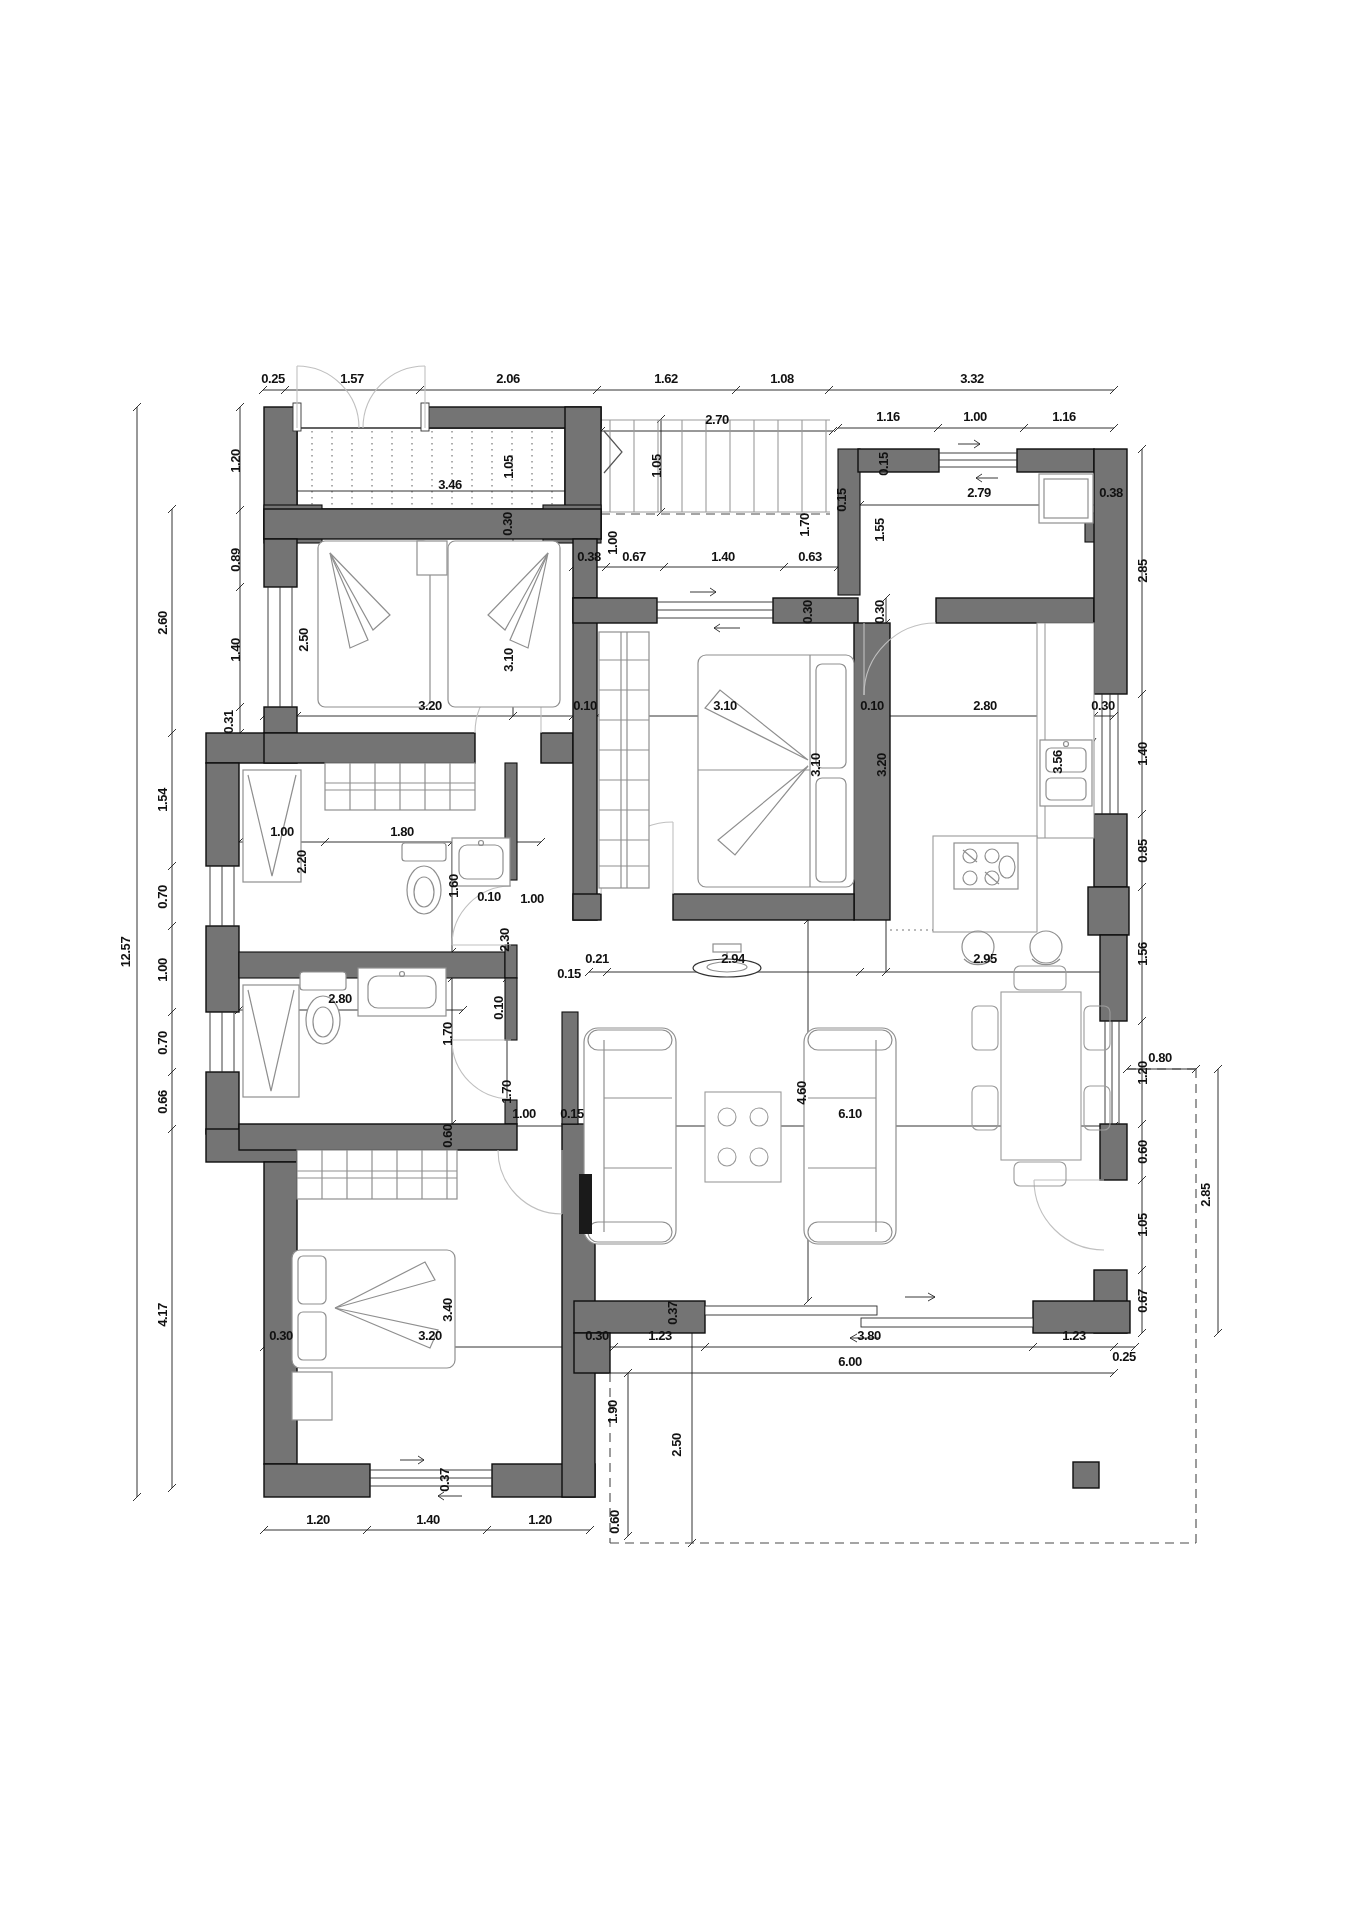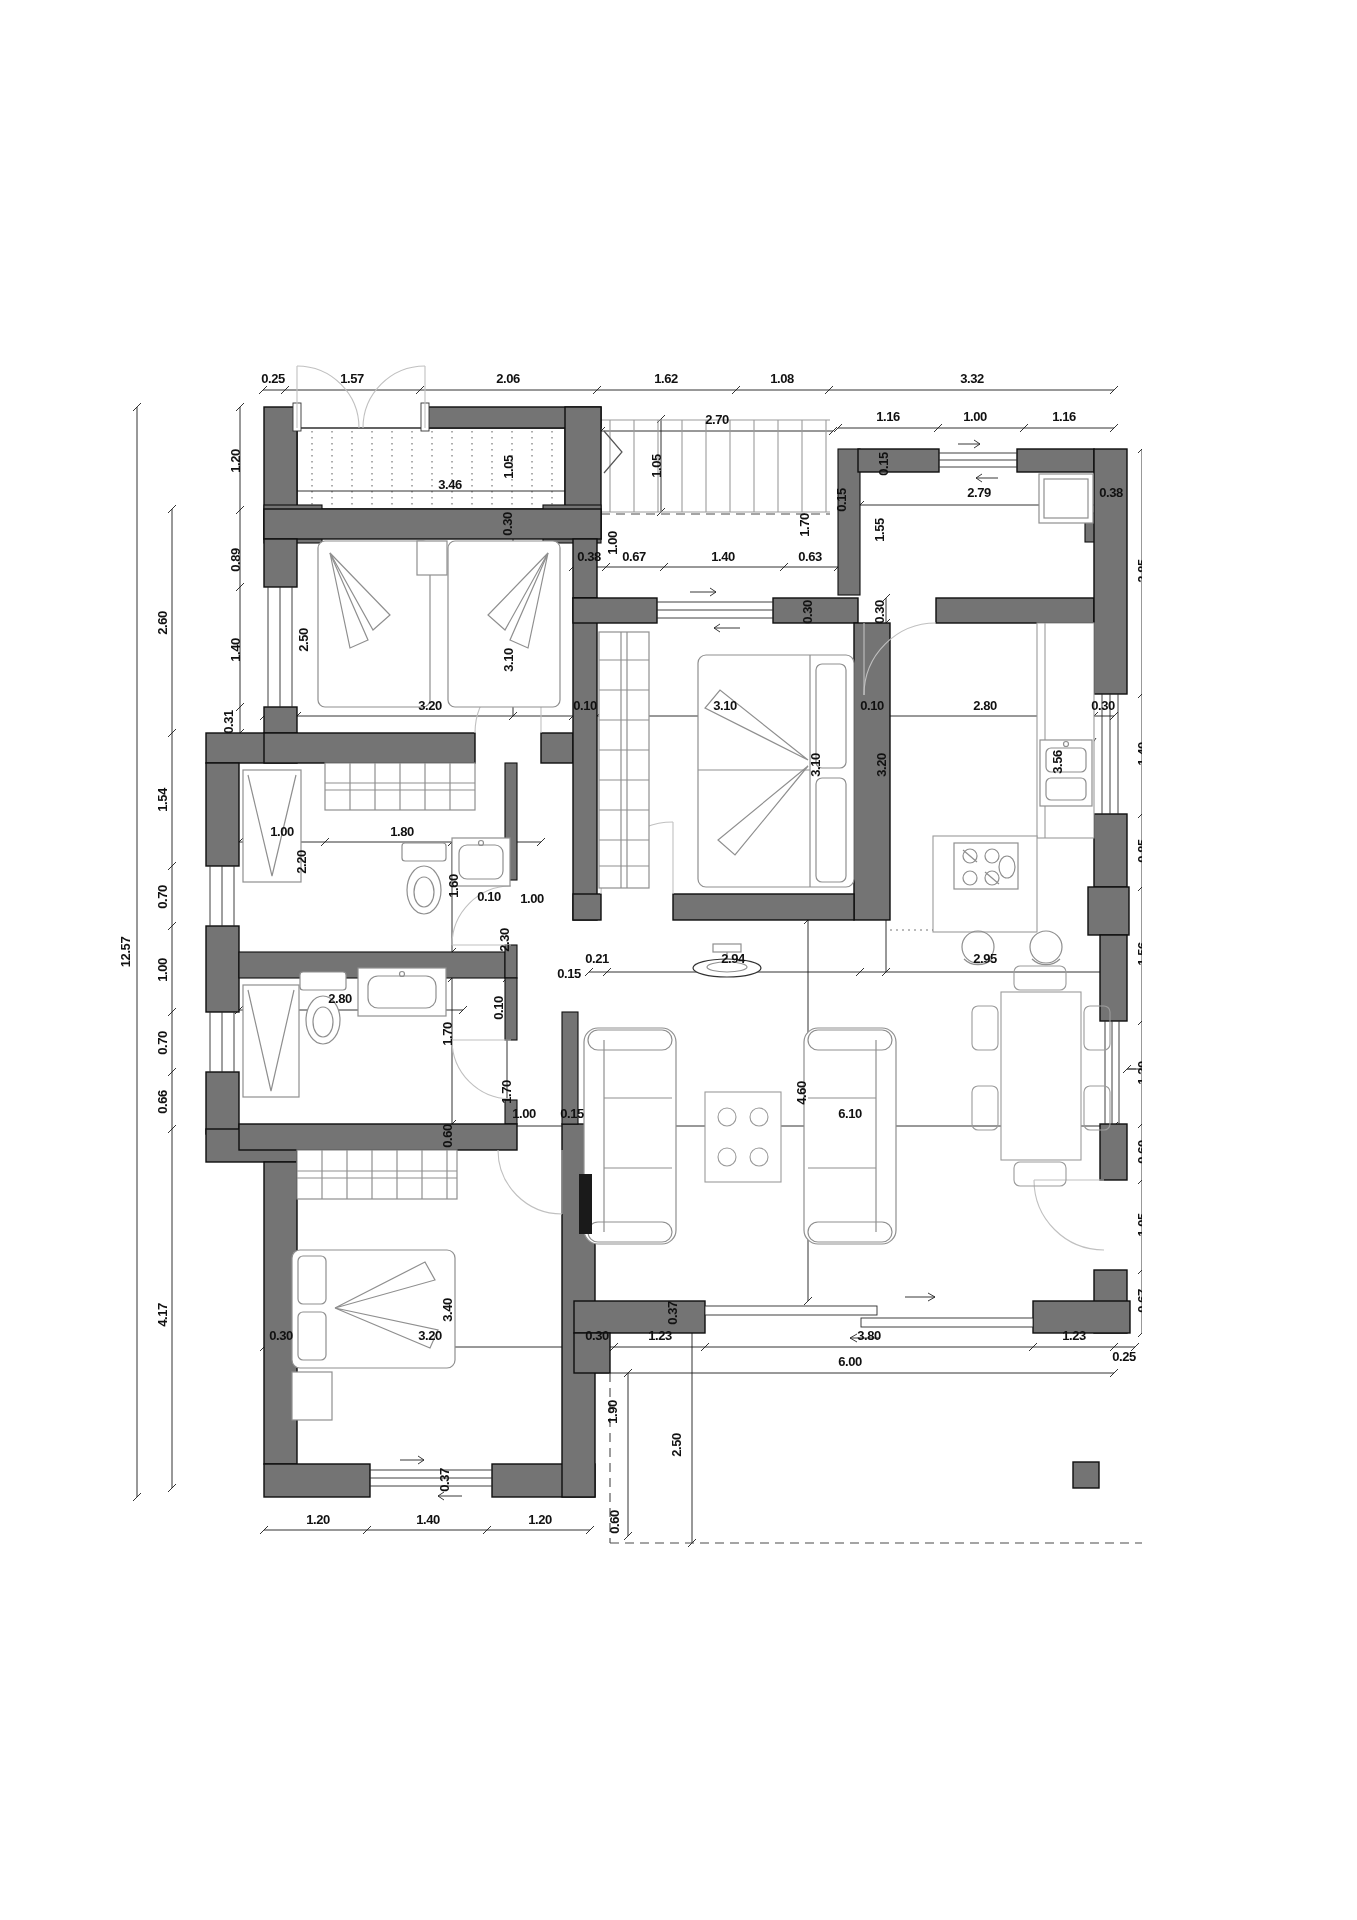--- a/index.html
+++ b/index.html
@@ -1,16 +1,16 @@
 <!DOCTYPE html>
 <html><head>
 <meta charset="utf-8">
 <style>
   html,body{margin:0;padding:0;background:#ffffff;}
-  .sheet{position:relative;width:1142px;height:1920px;background:#ffffff;overflow:hidden;
+  .sheet{position:relative;width:1357px;height:1920px;background:#ffffff;overflow:hidden;
          font-family:"Liberation Sans",sans-serif;}
   svg{position:absolute;left:0;top:0;}
   .wall{fill:#747474;stroke:#0f0f0f;stroke-width:1.4;}
   .wall2{fill:#747474;stroke:#0f0f0f;stroke-width:1.1;}
   .thin{stroke:#1c1c1c;stroke-width:0.9;fill:none;}
   .lt{stroke:#9b9b9b;stroke-width:1.1;fill:#ffffff;}
   .ltn{stroke:#9b9b9b;stroke-width:1.1;fill:none;}
   .furn{stroke:#8f8f8f;stroke-width:1.2;fill:#ffffff;}
   .furnn{stroke:#8f8f8f;stroke-width:1.2;fill:none;}
   .win{stroke:#2b2b2b;stroke-width:0.9;fill:none;}

